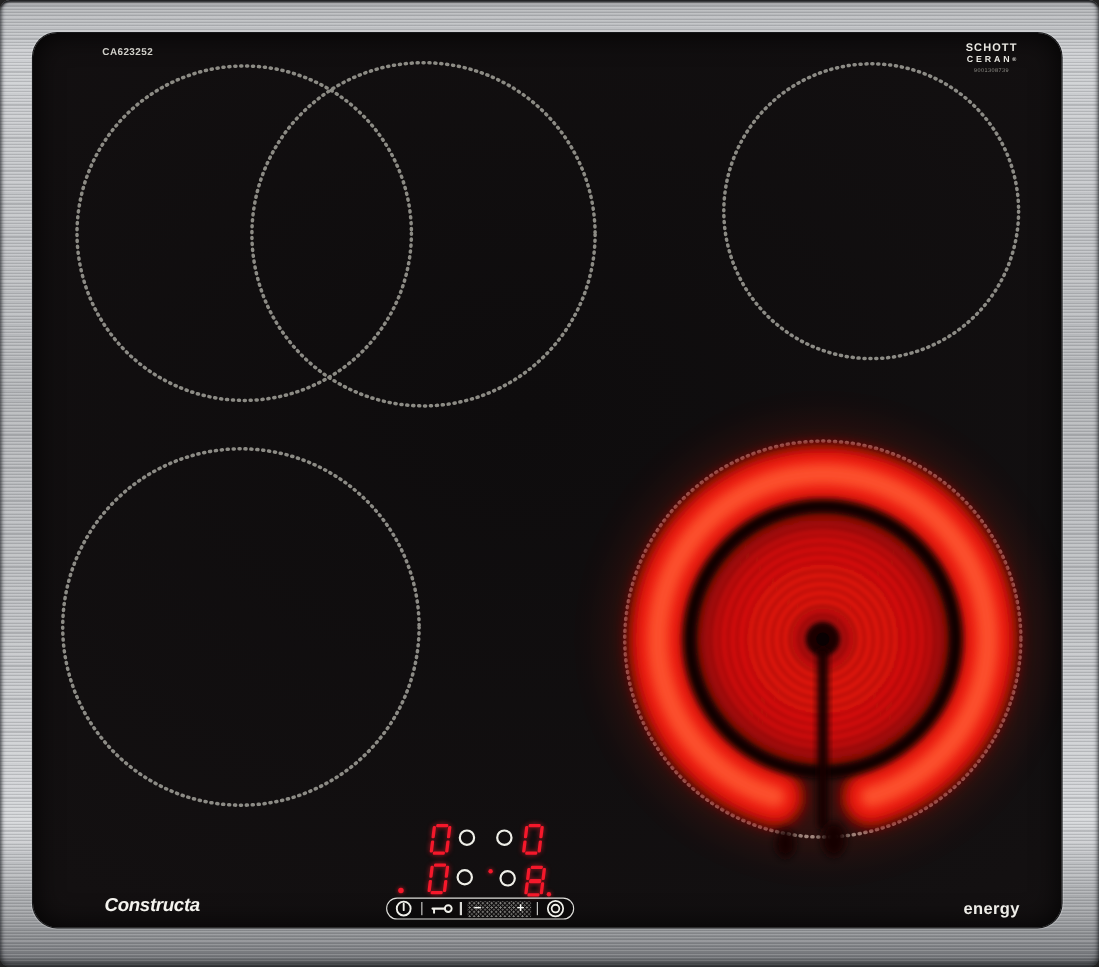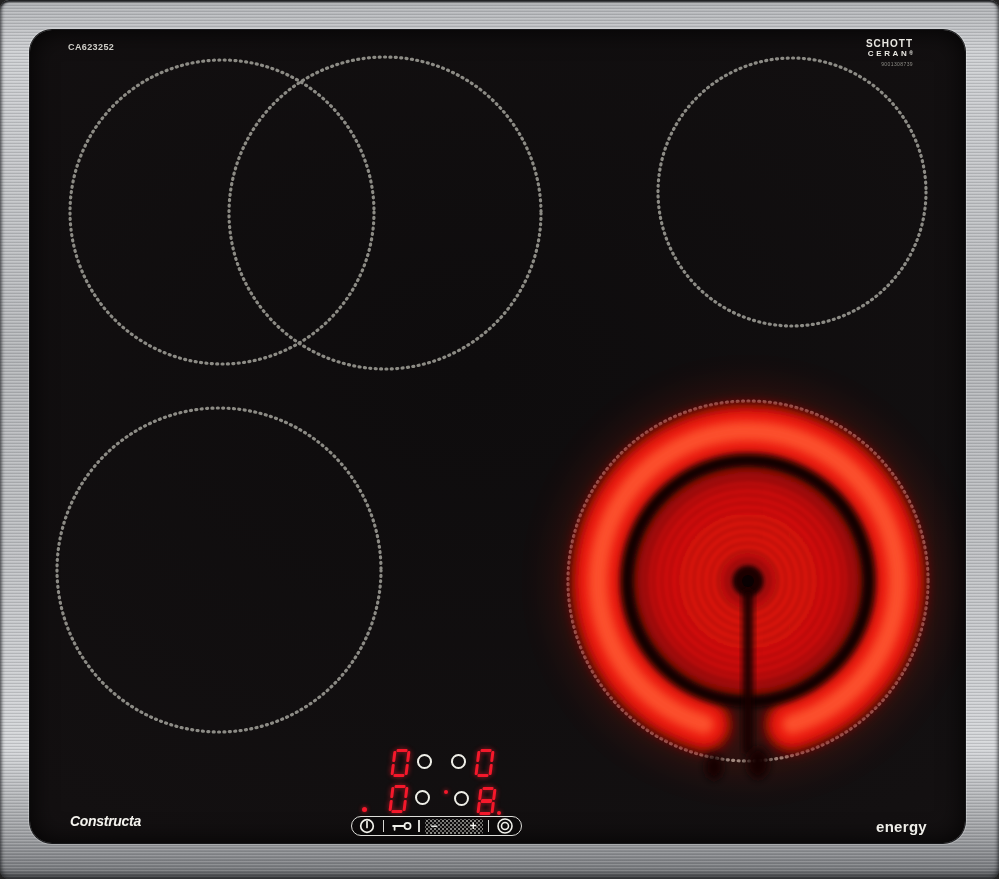--- a/index.html
+++ b/index.html
@@ -15,28 +15,28 @@
       inset 3px 0 3px -1px rgba(40,42,45,.55),
       inset -3px 0 3px -1px rgba(40,42,45,.5),
       inset 0 -6px 7px -3px rgba(28,29,31,.75);
   }
   .glass{
     position:absolute;left:30px;top:30px;width:935px;height:813px;border-radius:22px;
     background:radial-gradient(140% 120% at 48% 42%, #0e0c0d 0%, #131011 55%, #191516 86%, #221d1e 100%);
     box-shadow:0 0 0 1px #17181a, 0 0 0 2px rgba(255,255,255,.22), inset 0 0 26px rgba(0,0,0,.9);
   }
   .zones-svg{position:absolute;left:0;top:0;width:935px;height:813px;}
-  .label{position:absolute;color:#d8d7d1;}
+  .label{position:absolute;color:#d8d7d1;margin-left:25px;}
   .model{left:38px;top:12px;font-size:9px;font-weight:bold;letter-spacing:.4px;color:#cfcec8;}
-  .schott{right:52px;top:9px;text-align:right;color:#e9e8e2;line-height:1;}
+  .schott{right:40px;top:9px;text-align:center;color:#e9e8e2;line-height:1;}
   .schott .s-top{font-size:10px;font-weight:bold;letter-spacing:1px;}
   .schott .s-bot{font-size:8px;font-weight:bold;letter-spacing:2.6px;margin-top:1px;}
   .schott sup{font-size:5px;letter-spacing:0;vertical-align:1px;}
   .schott .s-serial{font-size:5px;color:#8d8c86;letter-spacing:.4px;margin-top:4px;}
-  .brand-logo{left:40px;top:783px;font-size:14px;font-weight:bold;font-style:italic;letter-spacing:-.3px;color:#f4f3ee;}
+  .brand-logo{left:40px;top:783px;font-size:17px;font-weight:bold;font-style:italic;letter-spacing:-.3px;color:#f4f3ee;}
   .energy{right:38px;top:788px;font-size:15px;font-weight:bold;color:#efeee9;letter-spacing:.3px;}
 
   
   .seg-digit{position:absolute;width:17px;height:28px;transform:skewX(-7deg);}
   .sg{position:absolute;background:#f5182b;box-shadow:0 0 5px rgba(255,30,45,.7);border-radius:1.2px;}
   .sg-a{left:3px;top:0;width:11px;height:3.4px}
   .sg-g{left:3px;top:12.4px;width:11px;height:3.2px}
   .sg-d{left:3px;bottom:0;width:11px;height:3.4px}
   .sg-f{left:0;top:2.2px;width:3.3px;height:11px}
   .sg-b{right:0;top:2.2px;width:3.3px;height:11px}

